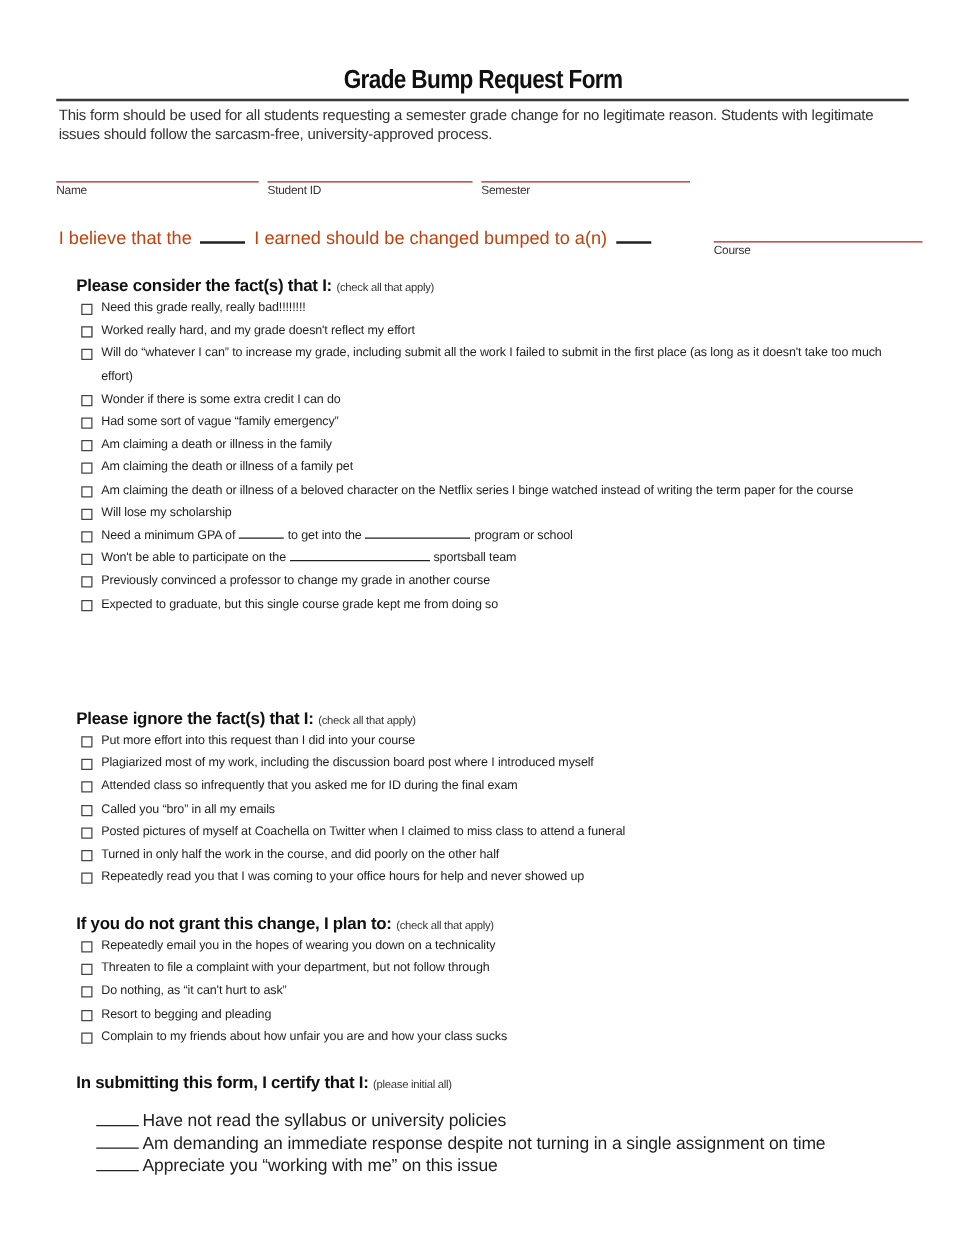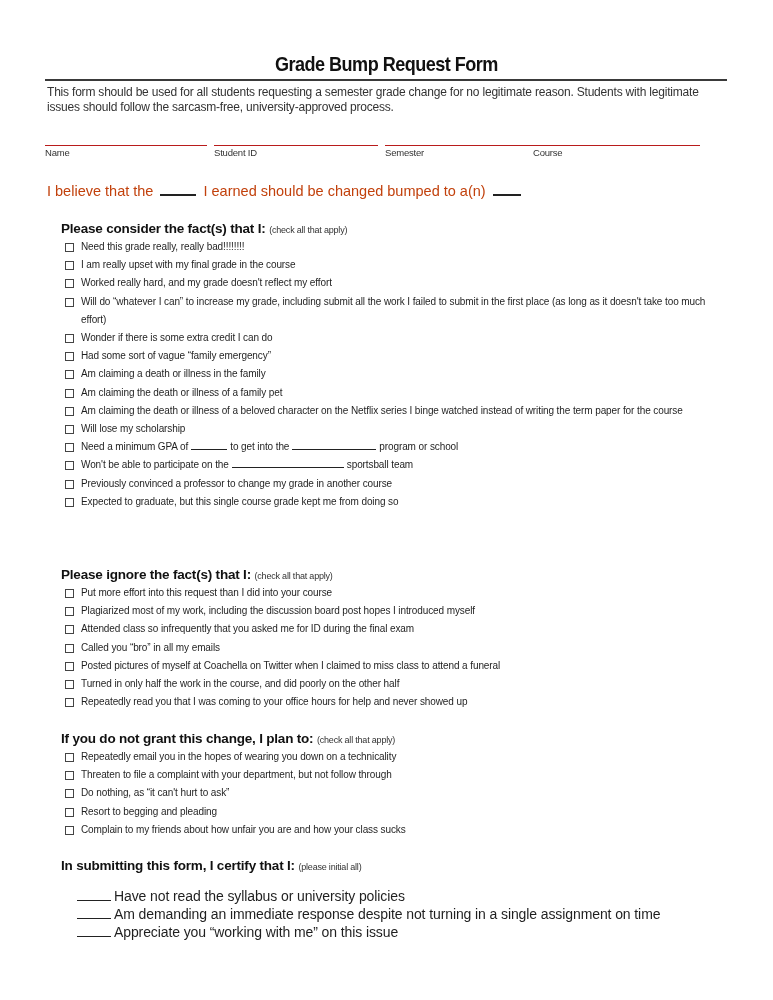--- a/index.html
+++ b/index.html
@@ -34,60 +34,60 @@
   <div class="fields">
     <div class="field" style="left:0;width:162px;">
         <span>Name</span>
       </div>
     <div class="field" style="left:169px;width:164px;">
         <span>Student ID</span>
       </div>
     <div class="field" style="left:340px;width:167px;">
         <span>Semester</span>
       </div>
-    <div class="field" style="left:488px;width:167px;">
+    <div class="field" style="left:526px;width:167px;margin-top:48px;">
         <span>Course</span>
       </div>
   </div>
 
   <div class="headline">
     <span>I believe that the</span>
     <span class="blank" style="width:36px;border-bottom-width:2px;"></span>
     <span>I earned should be changed bumped to a(n)</span>
     <span class="blank" style="width:28px;border-bottom-width:2px;"></span>
   </div>
 
   <div class="section-head" style="top:221px;">
     <span>Please consider the fact(s) that I:</span>
     <span class="note">(check all that apply)</span>
   </div>
   <ul class="list narrow" style="top:238px;">
     <li><span class="cb"></span><span>Need this grade really, really bad!!!!!!!!</span></li>
-    <li><span class="cb"></span><span>I am really upset with my final grade in the course</span></li>
+    <li><span class="cb"></span></li>
     <li><span class="cb"></span><span>Worked really hard, and my grade doesn't reflect my effort</span></li>
     <li><span class="cb"></span><span>Will do “whatever I can” to increase my grade, including submit all the work I failed to submit in the first place (as long as it doesn't take too much effort)</span></li>
     <li><span class="cb"></span><span>Wonder if there is some extra credit I can do</span></li>
     <li><span class="cb"></span><span>Had some sort of vague “family emergency”</span></li>
     <li><span class="cb"></span><span>Am claiming a death or illness in the family</span></li>
     <li><span class="cb"></span><span>Am claiming the death or illness of a family pet</span></li>
     <li><span class="cb"></span><span>Am claiming the death or illness of a beloved character on the Netflix series I binge watched instead of writing the term paper for the course</span></li>
     <li><span class="cb"></span><span>Will lose my scholarship</span></li>
     <li><span class="cb"></span><span>Need a minimum GPA of</span><span class="blank" style="width:36px;"></span><span>to get into the</span><span class="blank" style="width:84px;"></span><span>program or school</span></li>
     <li><span class="cb"></span><span>Won't be able to participate on the</span><span class="blank" style="width:112px;"></span><span>sportsball team</span></li>
     <li><span class="cb"></span><span>Previously convinced a professor to change my grade in another course</span></li>
     <li><span class="cb"></span><span>Expected to graduate, but this single course grade kept me from doing so</span></li>
   </ul>
 
   <div class="section-head" style="top:567px;">
     <span>Please ignore the fact(s) that I:</span>
     <span class="note">(check all that apply)</span>
   </div>
   <ul class="list narrow" style="top:584px;">
     <li><span class="cb"></span><span>Put more effort into this request than I did into your course</span></li>
-    <li><span class="cb"></span><span>Plagiarized most of my work, including the discussion board post hopes I introduced myself</span></li>
+    <li><span class="cb"></span><span>Plagiarized most of my work, including the discussion board post where I introduced myself</span></li>
     <li><span class="cb"></span><span>Attended class so infrequently that you asked me for ID during the final exam</span></li>
     <li><span class="cb"></span><span>Called you “bro” in all my emails</span></li>
     <li><span class="cb"></span><span>Posted pictures of myself at Coachella on Twitter when I claimed to miss class to attend a funeral</span></li>
     <li><span class="cb"></span><span>Turned in only half the work in the course, and did poorly on the other half</span></li>
     <li><span class="cb"></span><span>Repeatedly read you that I was coming to your office hours for help and never showed up</span></li>
   </ul>
 
   <div class="section-head" style="top:731px;">
     <span>If you do not grant this change, I plan to:</span>
     <span class="note">(check all that apply)</span>

